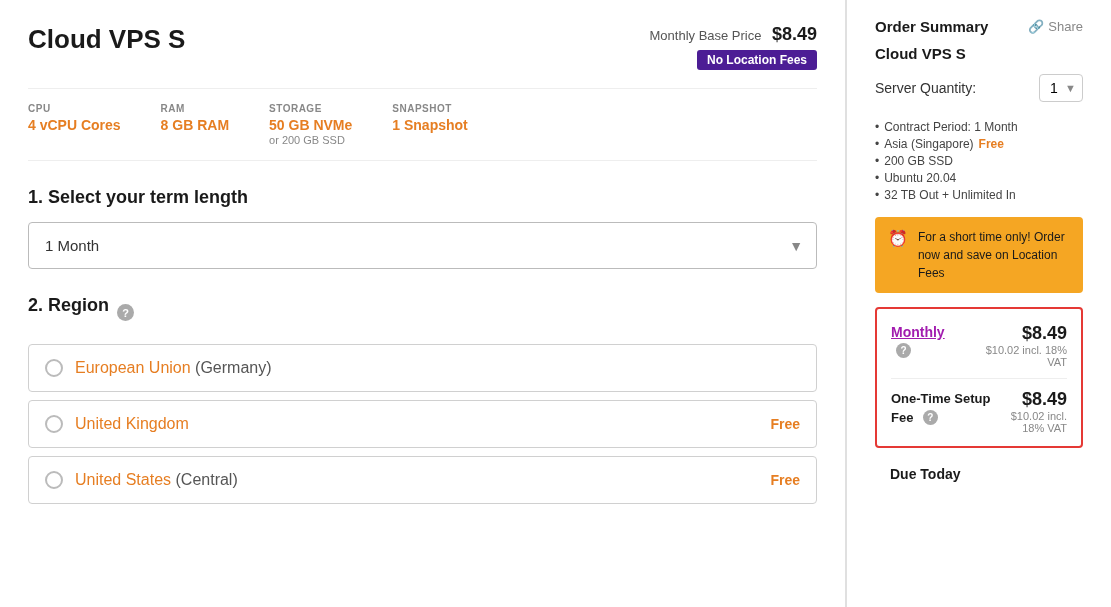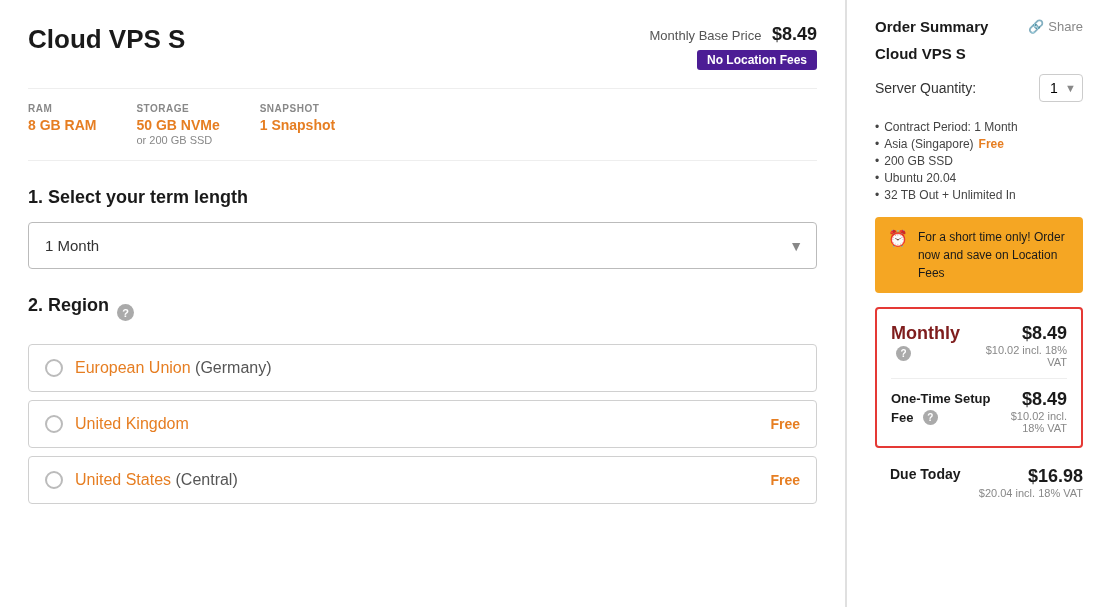--- a/index.html
+++ b/index.html
@@ -58,21 +58,21 @@
     .details-free { color: #e67e22; font-weight: 700; }
 
     
     .promo-banner { background: #f5a623; border-radius: 4px; padding: 11px 13px; display: flex; align-items: flex-start; gap: 10px; margin-bottom: 14px; }
     .promo-icon { font-size: 16px; flex-shrink: 0; margin-top: 1px; }
     .promo-text { font-size: 12px; color: #1a1a1a; line-height: 1.5; font-weight: 500; }
 
     
     .pricing-box { border: 2px solid #e53935; border-radius: 4px; padding: 14px 14px 10px 14px; margin-bottom: 14px; }
     .pricing-row { display: flex; justify-content: space-between; align-items: flex-start; margin-bottom: 2px; }
-    .pricing-label { font-size: 18px; font-weight: 600; color: #7f1d1d; }
+    .pricing-label { font-size: 14px; font-weight: 600; color: #a21caf; text-decoration: underline; }
     .pricing-right { text-align: right; }
     .pricing-amount { font-size: 18px; font-weight: 700; color: #1a1a1a; }
     .pricing-vat { font-size: 11px; color: #888; }
     .pricing-help { width: 15px; height: 15px; border-radius: 50%; background: #aaa; color: #fff; font-size: 10px; font-weight: 700; display: inline-flex; align-items: center; justify-content: center; margin-left: 5px; cursor: pointer; vertical-align: middle; }
     .pricing-divider { border: none; border-top: 1px solid #eee; margin: 10px 0; }
     .pricing-label-multi { font-size: 13px; font-weight: 600; color: #1a1a1a; line-height: 1.4; }
 
     
     .due-row { display: flex; justify-content: space-between; align-items: flex-start; padding-top: 4px; }
     .due-label { font-size: 14px; font-weight: 700; color: #1a1a1a; margin-left: 15px; }
@@ -91,20 +91,24 @@
       <h1 class="product-title">Cloud VPS S</h1>
       <div class="price-area">
         <span class="monthly-base-label">Monthly Base Price</span>
         <span class="monthly-base-price">$8.49</span>
         <br>
         <span class="no-location-badge">No Location Fees</span>
       </div>
     </div>
 
     <div class="specs-bar">
+      <div class="spec-item">
+        <div class="spec-label">CPU</div>
+        <div class="spec-value">4 vCPU Cores</div>
+      </div>
       <div class="spec-item">
         <div class="spec-label">RAM</div>
         <div class="spec-value">8 GB RAM</div>
       </div>
       <div class="spec-item">
         <div class="spec-label">STORAGE</div>
         <div class="spec-value">50 GB NVMe</div>
         <div class="spec-sub">or 200 GB SSD</div>
       </div>
       <div class="spec-item">
@@ -235,19 +239,15 @@
         </div>
         <div class="pricing-right">
           <div class="pricing-amount">$8.49</div>
           <div class="pricing-vat">$10.02 incl. 18% VAT</div>
         </div>
       </div>
     </div>
 
     <div class="due-row">
       <span class="due-label">Due Today</span>
-      <div class="due-right">
-        <div class="due-amount">$16.98</div>
-        <div class="due-vat">$20.04 incl. 18% VAT</div>
-      </div>
     </div>
   </div>
 </div>
 
 </body></html>

